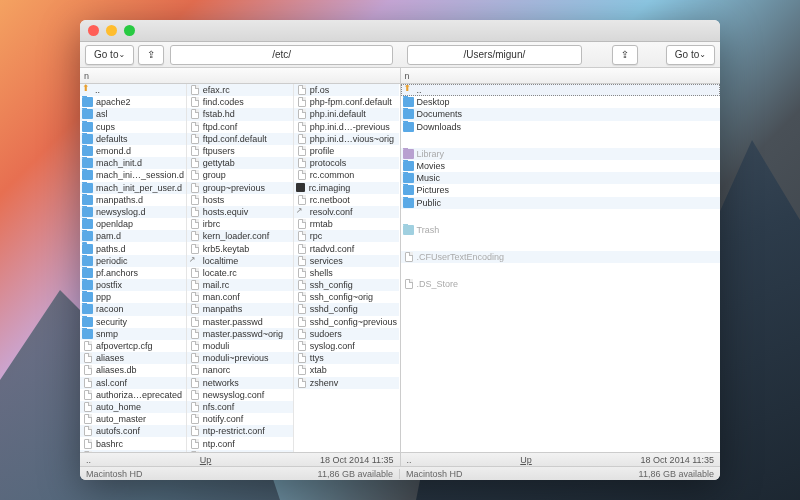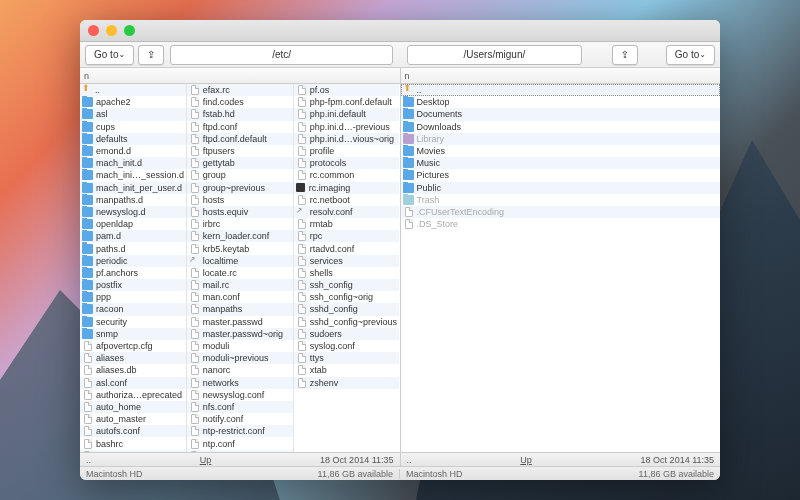--- a/index.html
+++ b/index.html
@@ -17,21 +17,21 @@
 .panes { flex: 1; display: flex; overflow: hidden; background: #fff; }
 .pane { flex: 1; display: flex; flex-direction: column; border-right: 1px solid #ccc; overflow: hidden; }
 .pane:last-child { border-right: none; }
 .header { height: 16px; background: linear-gradient(#fcfcfc, #efefef); border-bottom: 1px solid #ccc; display: flex; align-items: center; font-size: 9px; color: #555; padding-left: 4px; }
 .listing { flex: 1; overflow: hidden; display: flex; }
 .col { flex: 1; border-right: 1px solid #e5e5e5; overflow: hidden; }
 .col:last-child { border-right: none; }
 .row { height: 12.2px; display: flex; align-items: center; font-size: 9px; color: #333; padding-left: 2px; white-space: nowrap; overflow: hidden; }
 .row:nth-child(odd) { background: #f0f6fc; }
 .row:nth-child(even) { background: #fff; }
-.row.dim { color: #aaa; }
+.row.dim { color: #aaa; margin-top: 15px; }
 .row.sel { border: 1px dotted #888; background: #eef3fa; }
 .ic { width: 11px; height: 10px; margin-right: 3px; flex-shrink: 0; display: inline-block; }
 .ic.folder { background: #5aa9e6; border-radius: 1px; position: relative; }
 .ic.folder::before { content: ''; position: absolute; top: -2px; left: 0; width: 5px; height: 2px; background: #5aa9e6; border-radius: 1px 1px 0 0; }
 .ic.folder.lib { background: #b8a0d0; }
 .ic.folder.lib::before { background: #b8a0d0; }
 .ic.folder.trash { background: #a0d0e0; }
 .ic.folder.trash::before { background: #a0d0e0; }
 .ic.file { background: #fff; border: 1px solid #bbb; border-radius: 1px; width: 8px; height: 10px; margin-left: 2px; margin-right: 4px; position: relative; }
 .ic.file::after { content: ''; position: absolute; top: -1px; right: -1px; width: 3px; height: 3px; background: #eee; border-left: 1px solid #bbb; border-bottom: 1px solid #bbb; }

